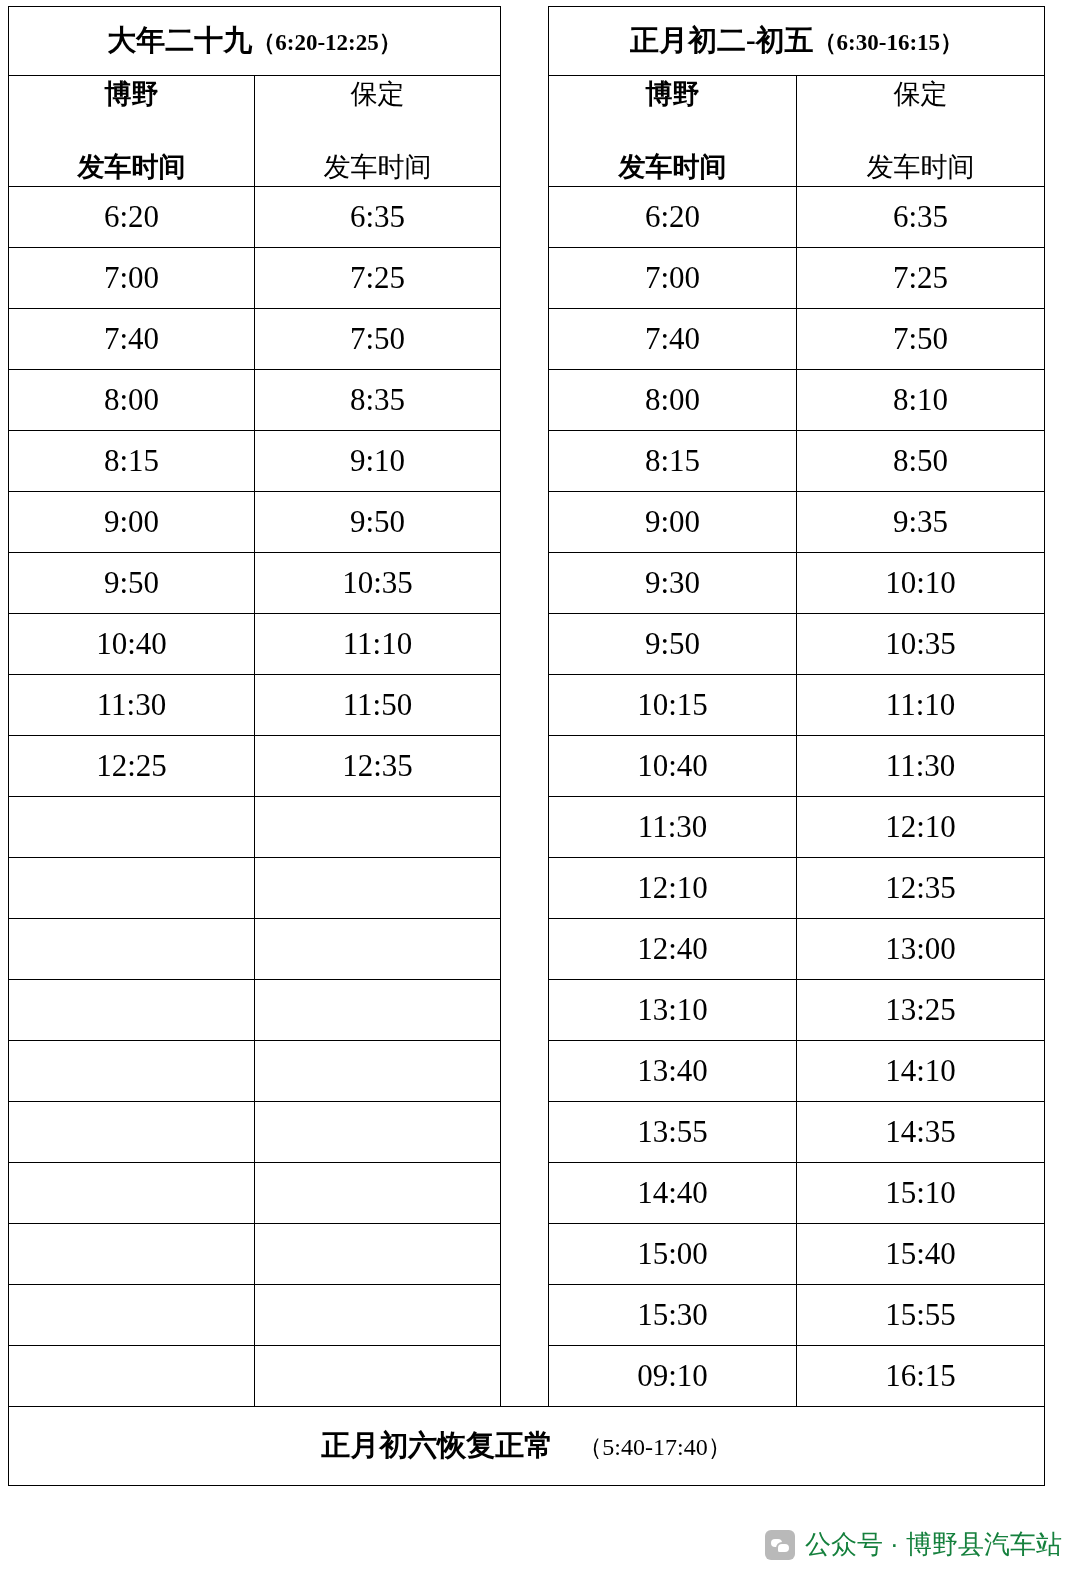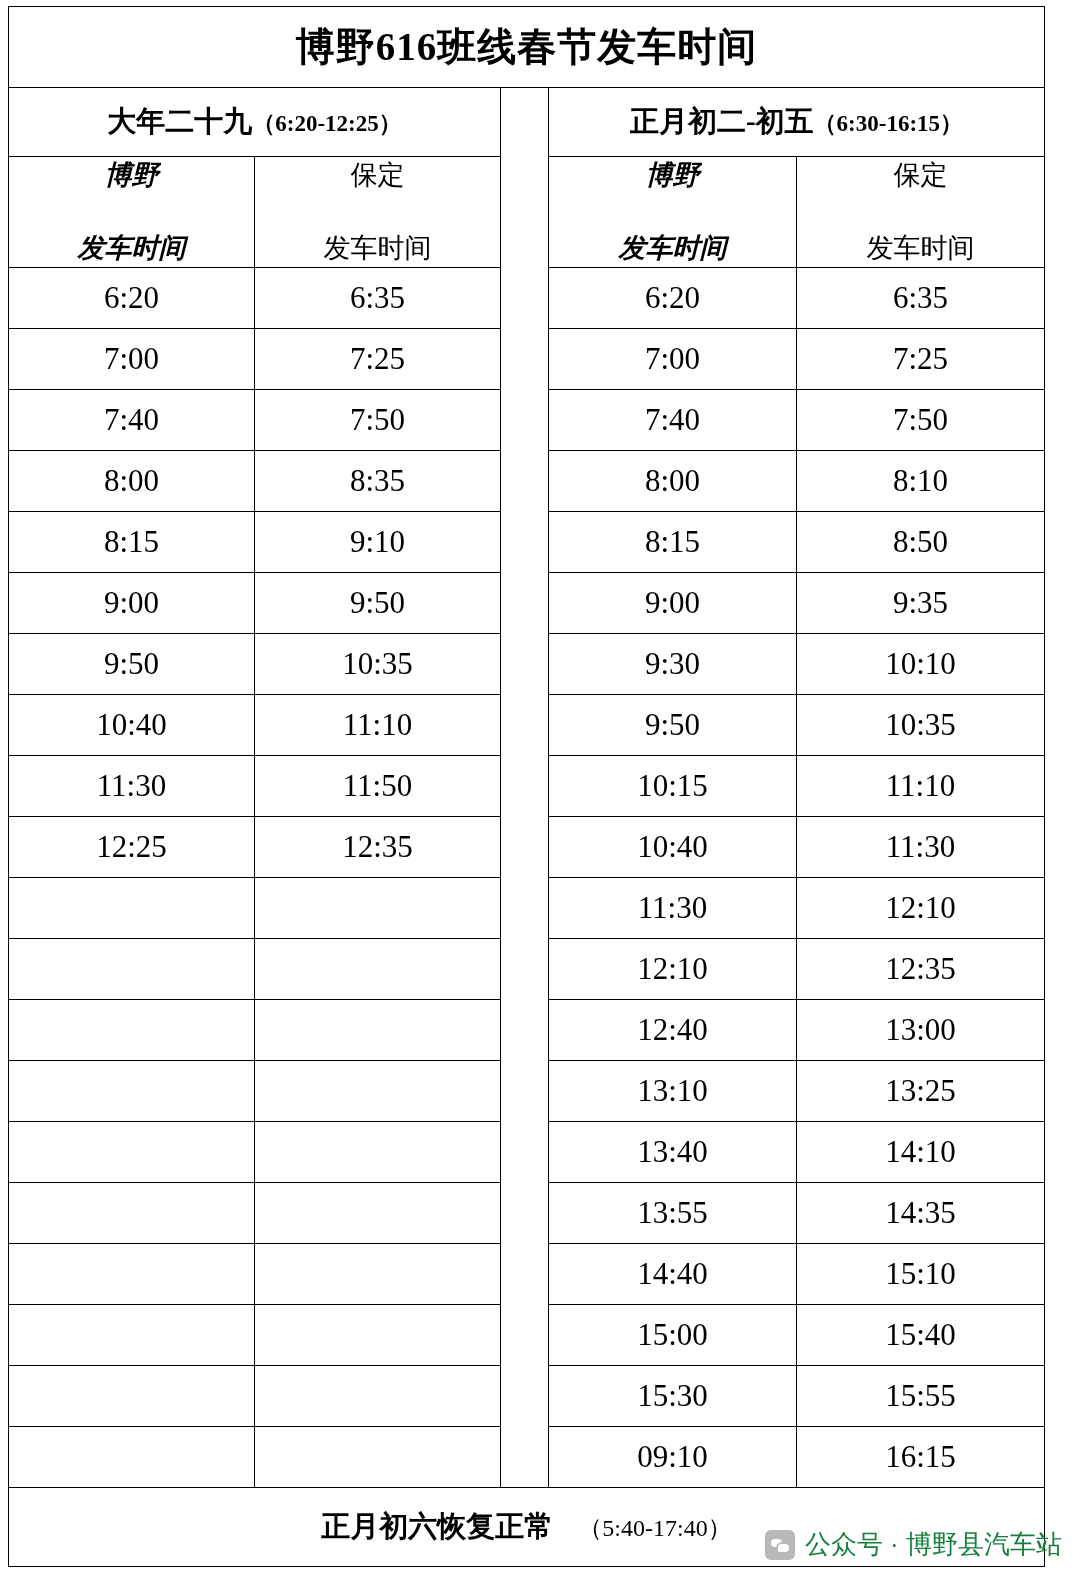--- a/index.html
+++ b/index.html
@@ -60,21 +60,21 @@
     border-top: none !important;
     border-bottom: none !important;
   }
   .head-cell {
     height: 94px;
     font-size: 27px;
     line-height: 1.35;
   }
   .head-cell .l1 { display: block; }
   .head-cell .l2 { display: block; margin-top: 37px; }
-  .head-bold { font-weight: bold; font-style: italic; }
+  .head-bold { font-weight: bold; }
   .time-cell {
     height: 60px;
     font-size: 31px;
   }
   .empty-cell {
     height: 60px;
   }
   .footer-cell {
     height: 78px;
     font-size: 29px;
@@ -135,23 +135,20 @@
   <table class="schedule">
     <colgroup>
       <col class="c1">
         <col class="c2">
         <col class="c3">
         <col class="c4">
         <col class="c5">
     </colgroup>
     <tbody>
 
-      <tr>
-        <td class="title-cell" colspan="5">博野616班线春节发车时间</td>
-      </tr>
 
       <tr>
         <td class="period-cell" colspan="2">
           <span>大年二十九</span><span class="sub">（6:20-12:25）</span>
         </td>
         <td class="gap-cell"></td>
         <td class="period-cell" colspan="2">
           <span>正月初二-初五</span><span class="sub">（6:30-16:15）</span>
         </td>
       </tr>

